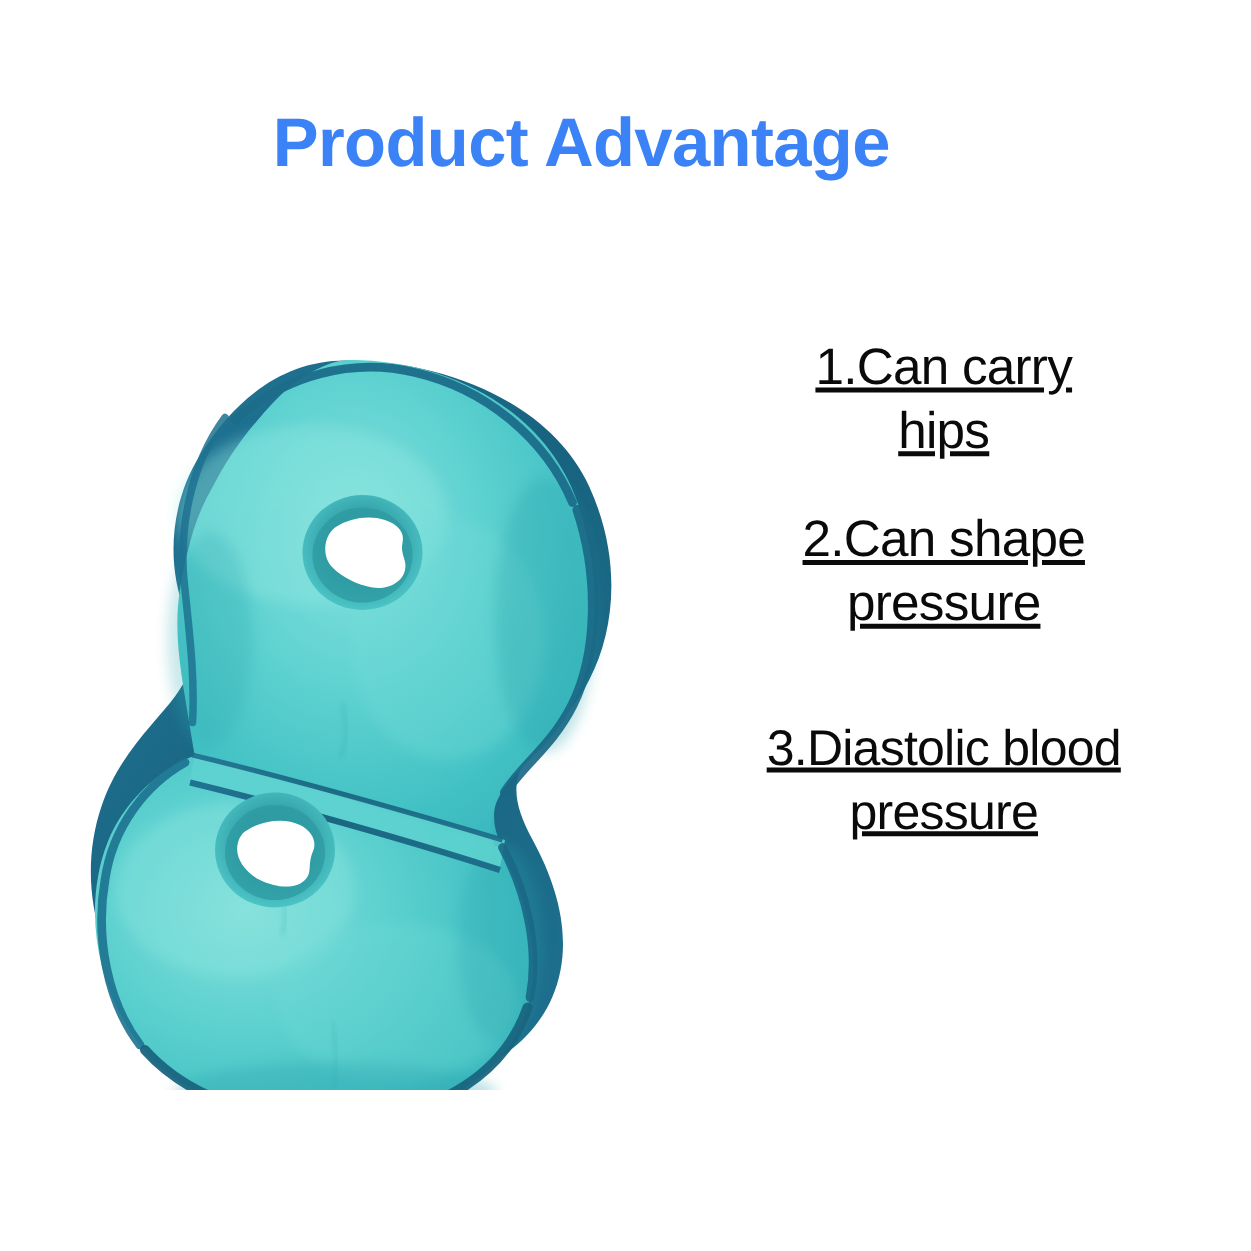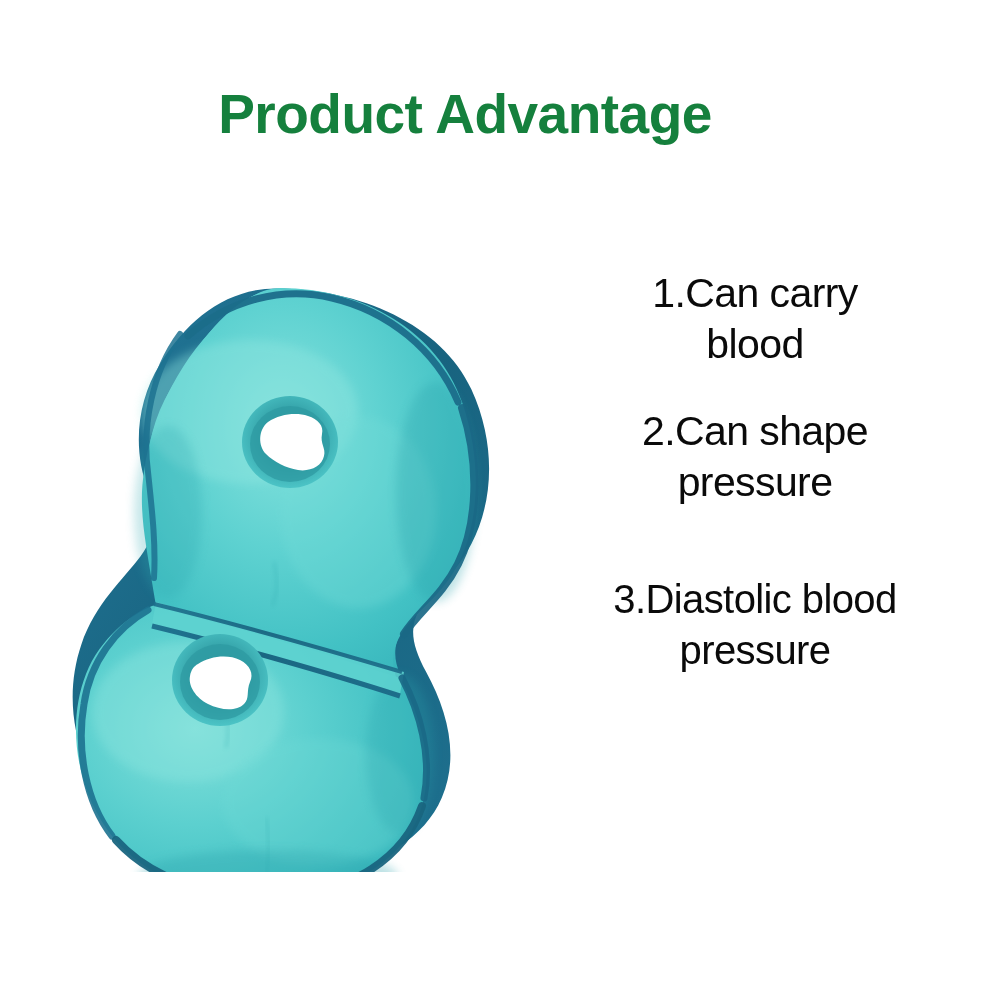--- a/index.html
+++ b/index.html
@@ -19,21 +19,21 @@
     position: absolute;
     left: 0;
     top: 84px;
     width: 930px;
     text-align: center;
     font-family: "Liberation Sans", sans-serif;
     font-weight: 700;
     font-size: 55px;
     line-height: 60px;
     letter-spacing: -0.5px;
-    color: #15803d;
+    color: #3b82f6;
     white-space: nowrap;
   }
   #product-image {
     position: absolute;
     left: 28px;
     top: 262px;
     width: 500px;
     height: 610px;
   }
   #advantage-list {
@@ -43,20 +43,21 @@
     width: 430px;
   }
   .advantage-item {
     text-align: center;
     color: #0a0a0a;
     font-family: "Liberation Sans", sans-serif;
     font-weight: 400;
     font-size: 41px;
     line-height: 51px;
     letter-spacing: -0.6px;
+    text-decoration: underline;
   }
   .advantage-item .line {
     display: block;
     white-space: nowrap;
   }
   #item-1 { margin-top: 0px; }
   #item-2 { margin-top: 36px; }
   #item-3 { margin-top: 66px; font-size: 40px; }
   #item-4 { margin-top: 66px; }
 </style>
@@ -197,21 +198,21 @@
       <path stroke="#1d7290" stroke-width="7" fill="none" stroke-linecap="round" opacity="0.9" d="M120,348 C88,366 62,400 56,442 C48,488 58,540 84,574"></path>
       <path stroke="#19657f" stroke-width="8" fill="none" stroke-linecap="round" opacity="0.95" d="M88,578 C124,618 186,638 254,634 C324,630 376,596 394,544"></path>
       <path stroke="#1a6886" stroke-width="7" fill="none" stroke-linecap="round" opacity="0.9" d="M396,536 C404,494 392,450 374,416"></path>
     </svg>
   </div>
 
   <div id="advantage-list">
 
     <div class="advantage-item" id="item-1">
       <span class="line">1.Can carry</span>
-      <span class="line">blood</span>
+      <span class="line">hips</span>
     </div>
 
     <div class="advantage-item" id="item-2">
       <span class="line">2.Can shape</span>
       <span class="line">pressure</span>
     </div>
 
     <div class="advantage-item" id="item-3">
       <span class="line">3.Diastolic blood</span>
       <span class="line">pressure</span>

